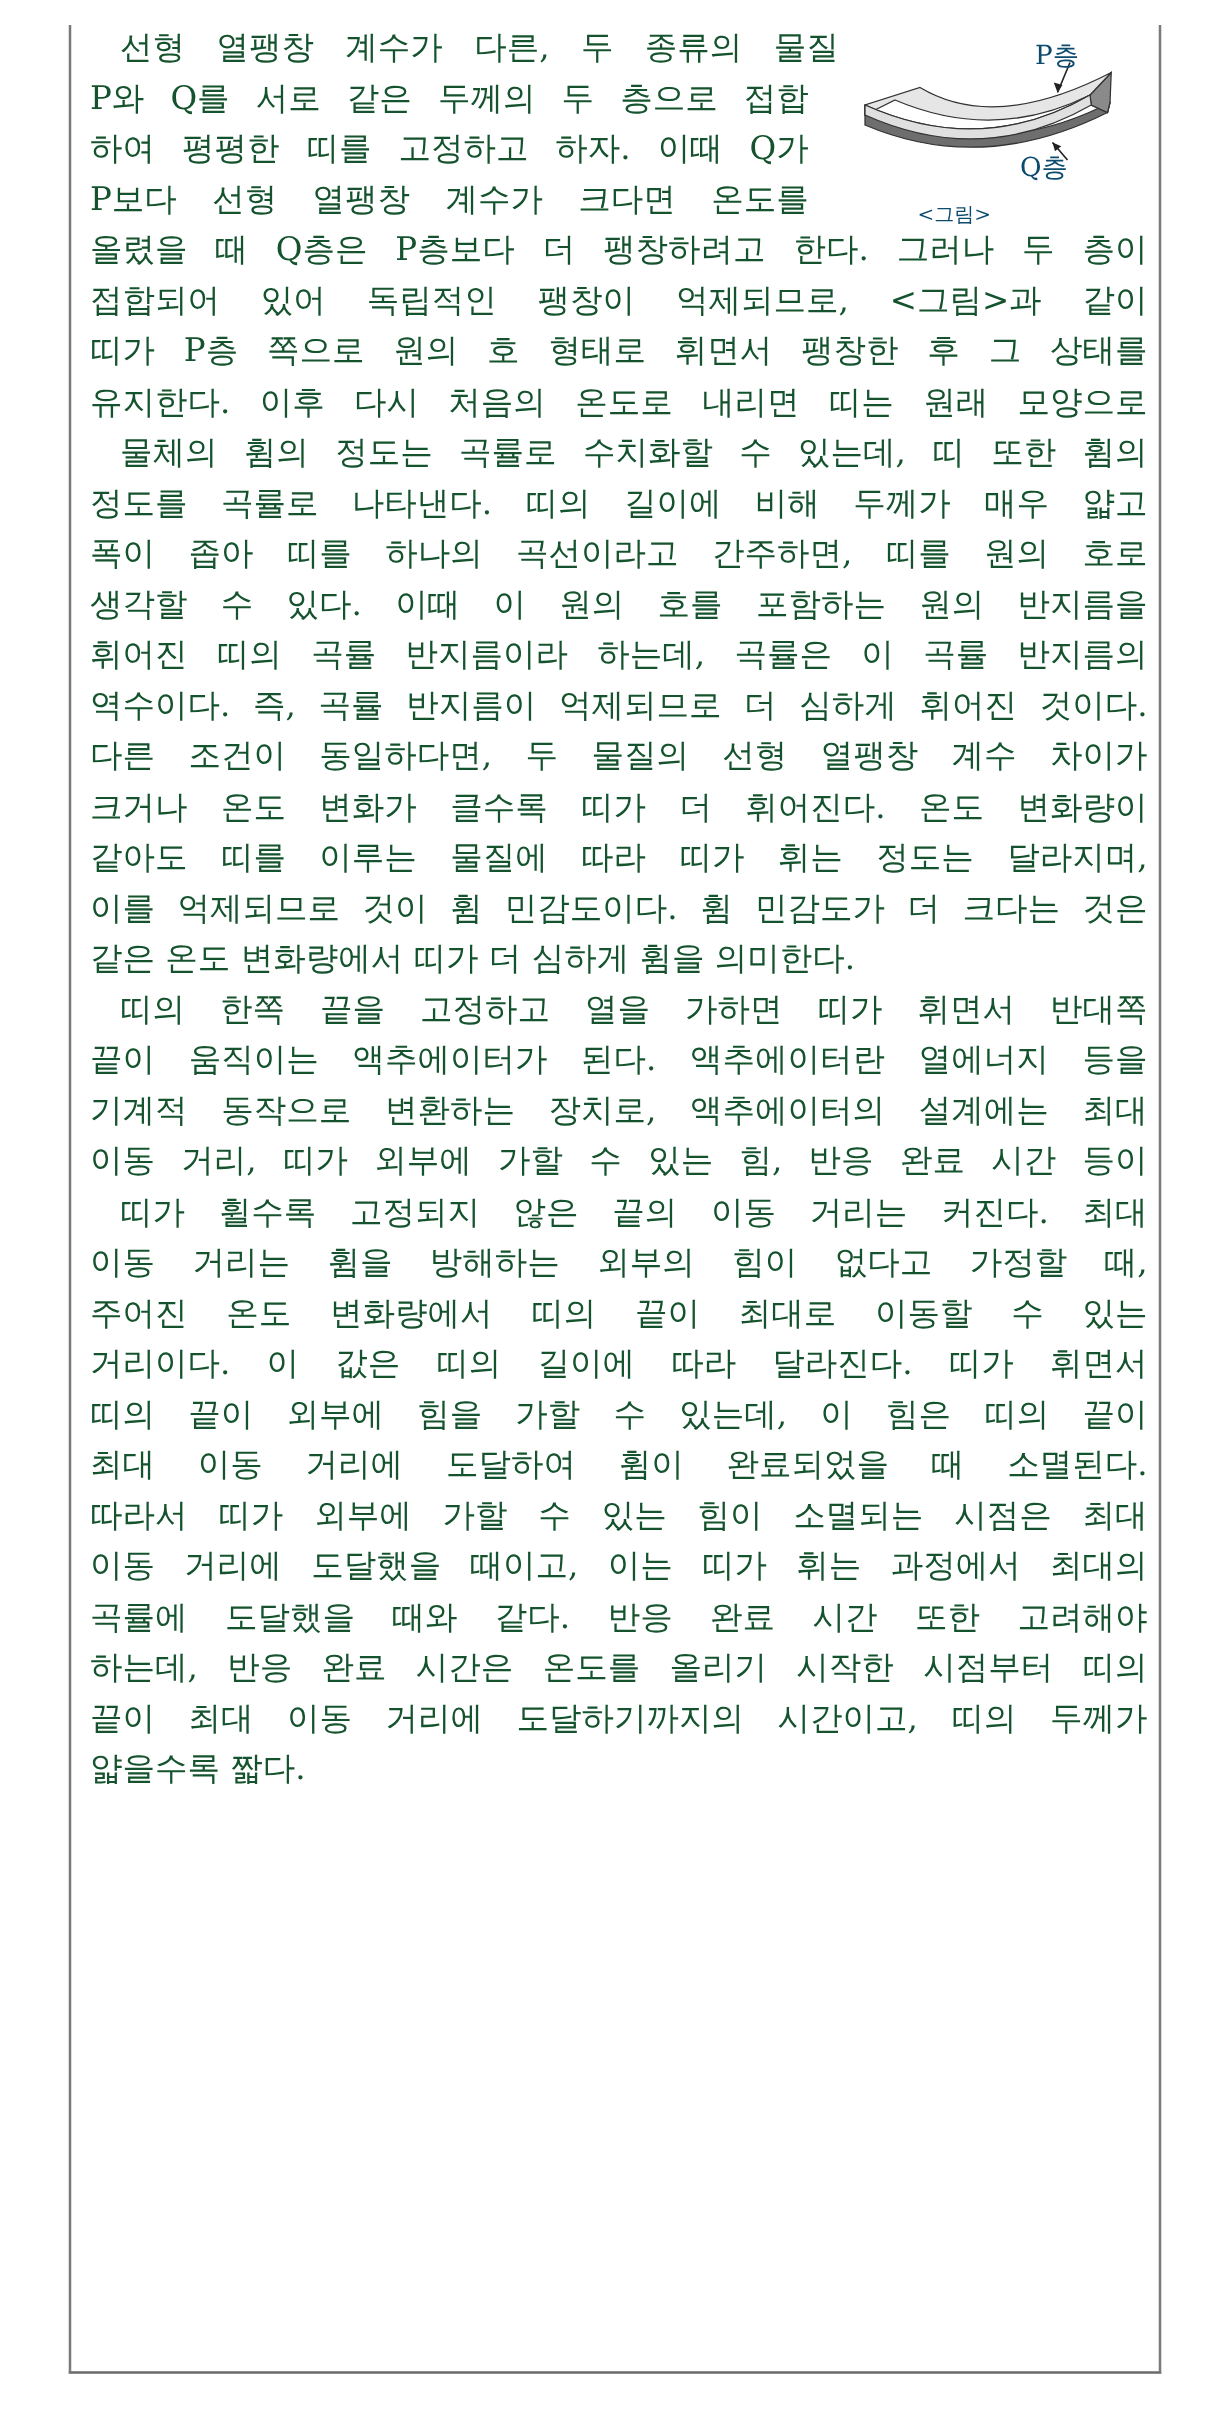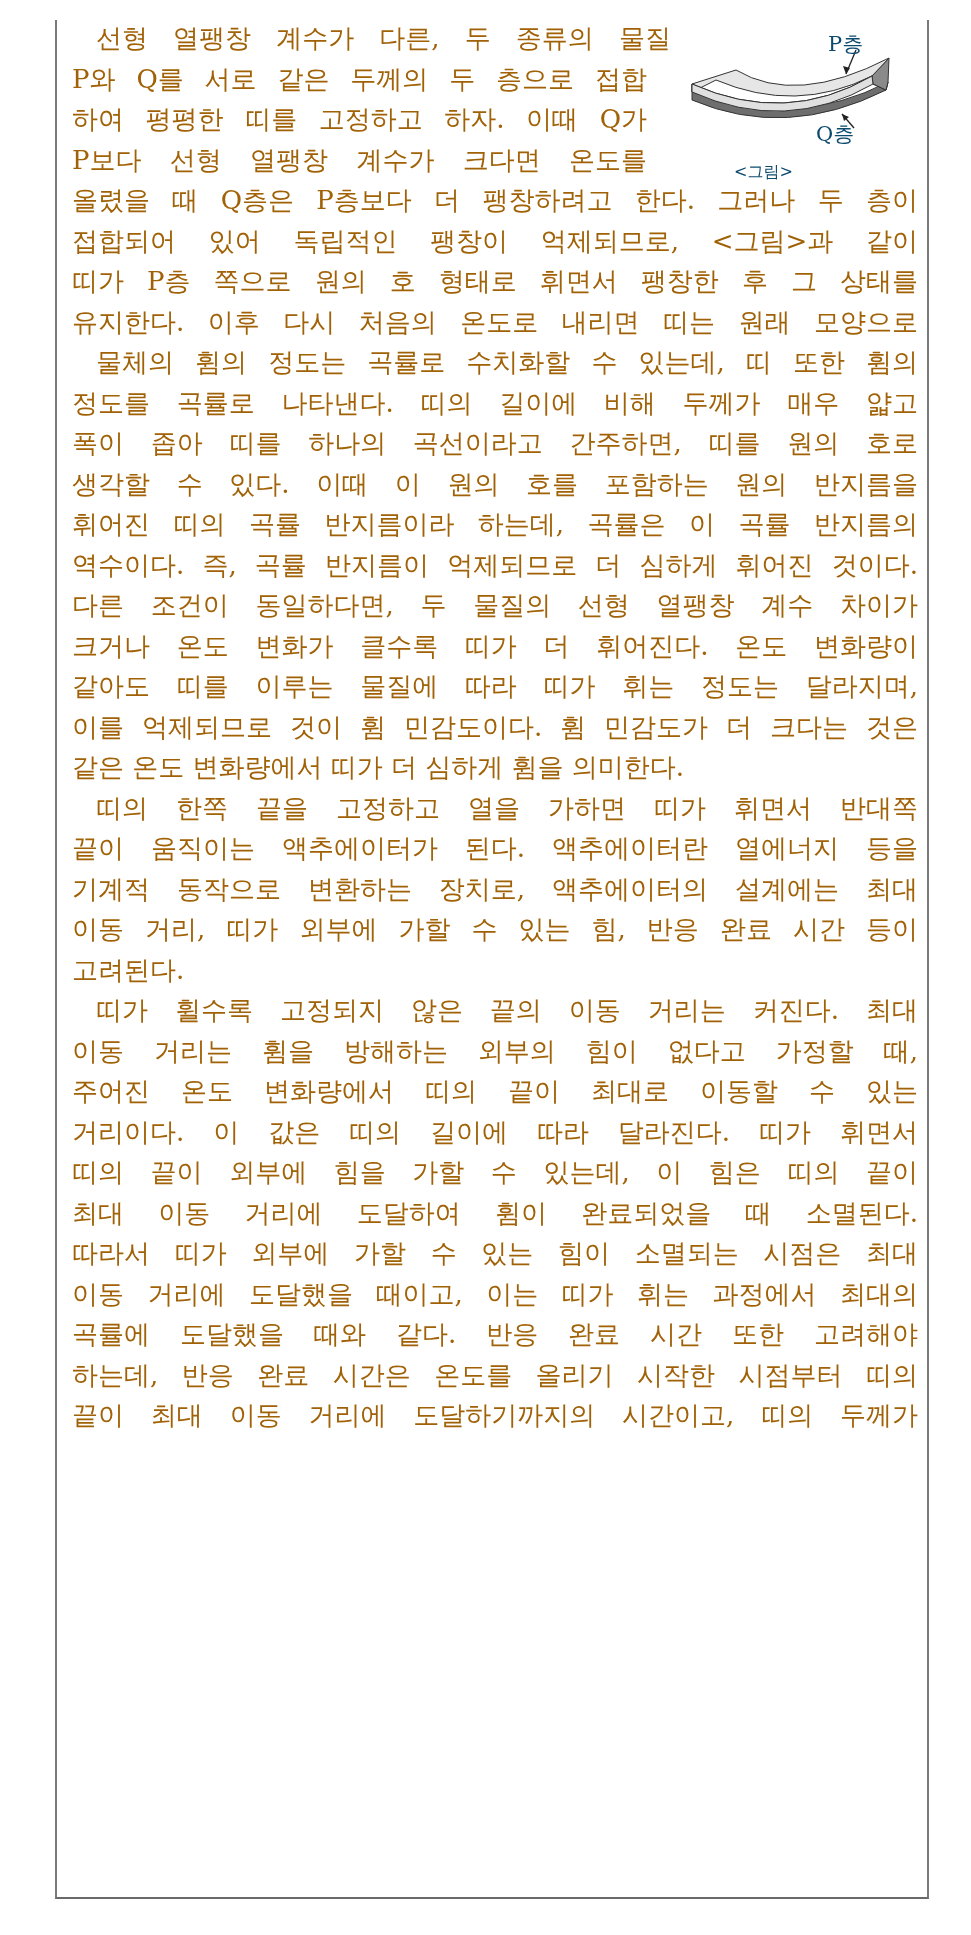--- a/index.html
+++ b/index.html
@@ -13,21 +13,21 @@
     border-bottom: 2px solid #6a6a6a;
     box-sizing: border-box;
   }
   .text {
     position: absolute;
     left: 72px;
     top: 18px;
     width: 846px;
     font-family: "DejaVu Serif", "Liberation Serif", serif;
     font-size: 26px;
-    color: #a16207;
+    color: #14532d;
     line-height: 40.5px;
   }
   .line {
     display: block;
     height: 40.5px;
     white-space: nowrap;
     text-align: justify;
     text-align-last: justify;
   }
   .line.short { width: 575px; }
@@ -109,26 +109,26 @@
   <span class="line">다른 조건이 동일하다면, 두 물질의 선형 열팽창 계수 차이가</span>
   <span class="line">크거나 온도 변화가 클수록 띠가 더 휘어진다. 온도 변화량이</span>
   <span class="line">같아도 띠를 이루는 물질에 따라 띠가 휘는 정도는 달라지며,</span>
   <span class="line">이를 억제되므로 것이 휨 민감도이다. 휨 민감도가 더 크다는 것은</span>
   <span class="line last">같은 온도 변화량에서 띠가 더 심하게 휨을 의미한다.</span>
 
   <span class="line indent">띠의 한쪽 끝을 고정하고 열을 가하면 띠가 휘면서 반대쪽</span>
   <span class="line">끝이 움직이는 액추에이터가 된다. 액추에이터란 열에너지 등을</span>
   <span class="line">기계적 동작으로 변환하는 장치로, 액추에이터의 설계에는 최대</span>
   <span class="line">이동 거리, 띠가 외부에 가할 수 있는 힘, 반응 완료 시간 등이</span>
-  <span class="line last">고려된다.</span>
 
   <span class="line indent">띠가 휠수록 고정되지 않은 끝의 이동 거리는 커진다. 최대</span>
   <span class="line">이동 거리는 휨을 방해하는 외부의 힘이 없다고 가정할 때,</span>
   <span class="line">주어진 온도 변화량에서 띠의 끝이 최대로 이동할 수 있는</span>
   <span class="line">거리이다. 이 값은 띠의 길이에 따라 달라진다. 띠가 휘면서</span>
   <span class="line">띠의 끝이 외부에 힘을 가할 수 있는데, 이 힘은 띠의 끝이</span>
   <span class="line">최대 이동 거리에 도달하여 휨이 완료되었을 때 소멸된다.</span>
   <span class="line">따라서 띠가 외부에 가할 수 있는 힘이 소멸되는 시점은 최대</span>
   <span class="line">이동 거리에 도달했을 때이고, 이는 띠가 휘는 과정에서 최대의</span>
   <span class="line">곡률에 도달했을 때와 같다. 반응 완료 시간 또한 고려해야</span>
   <span class="line">하는데, 반응 완료 시간은 온도를 올리기 시작한 시점부터 띠의</span>
   <span class="line">끝이 최대 이동 거리에 도달하기까지의 시간이고, 띠의 두께가</span>
+  <span class="line last">얇을수록 짧다.</span>
 </div>
 
 </body></html>

